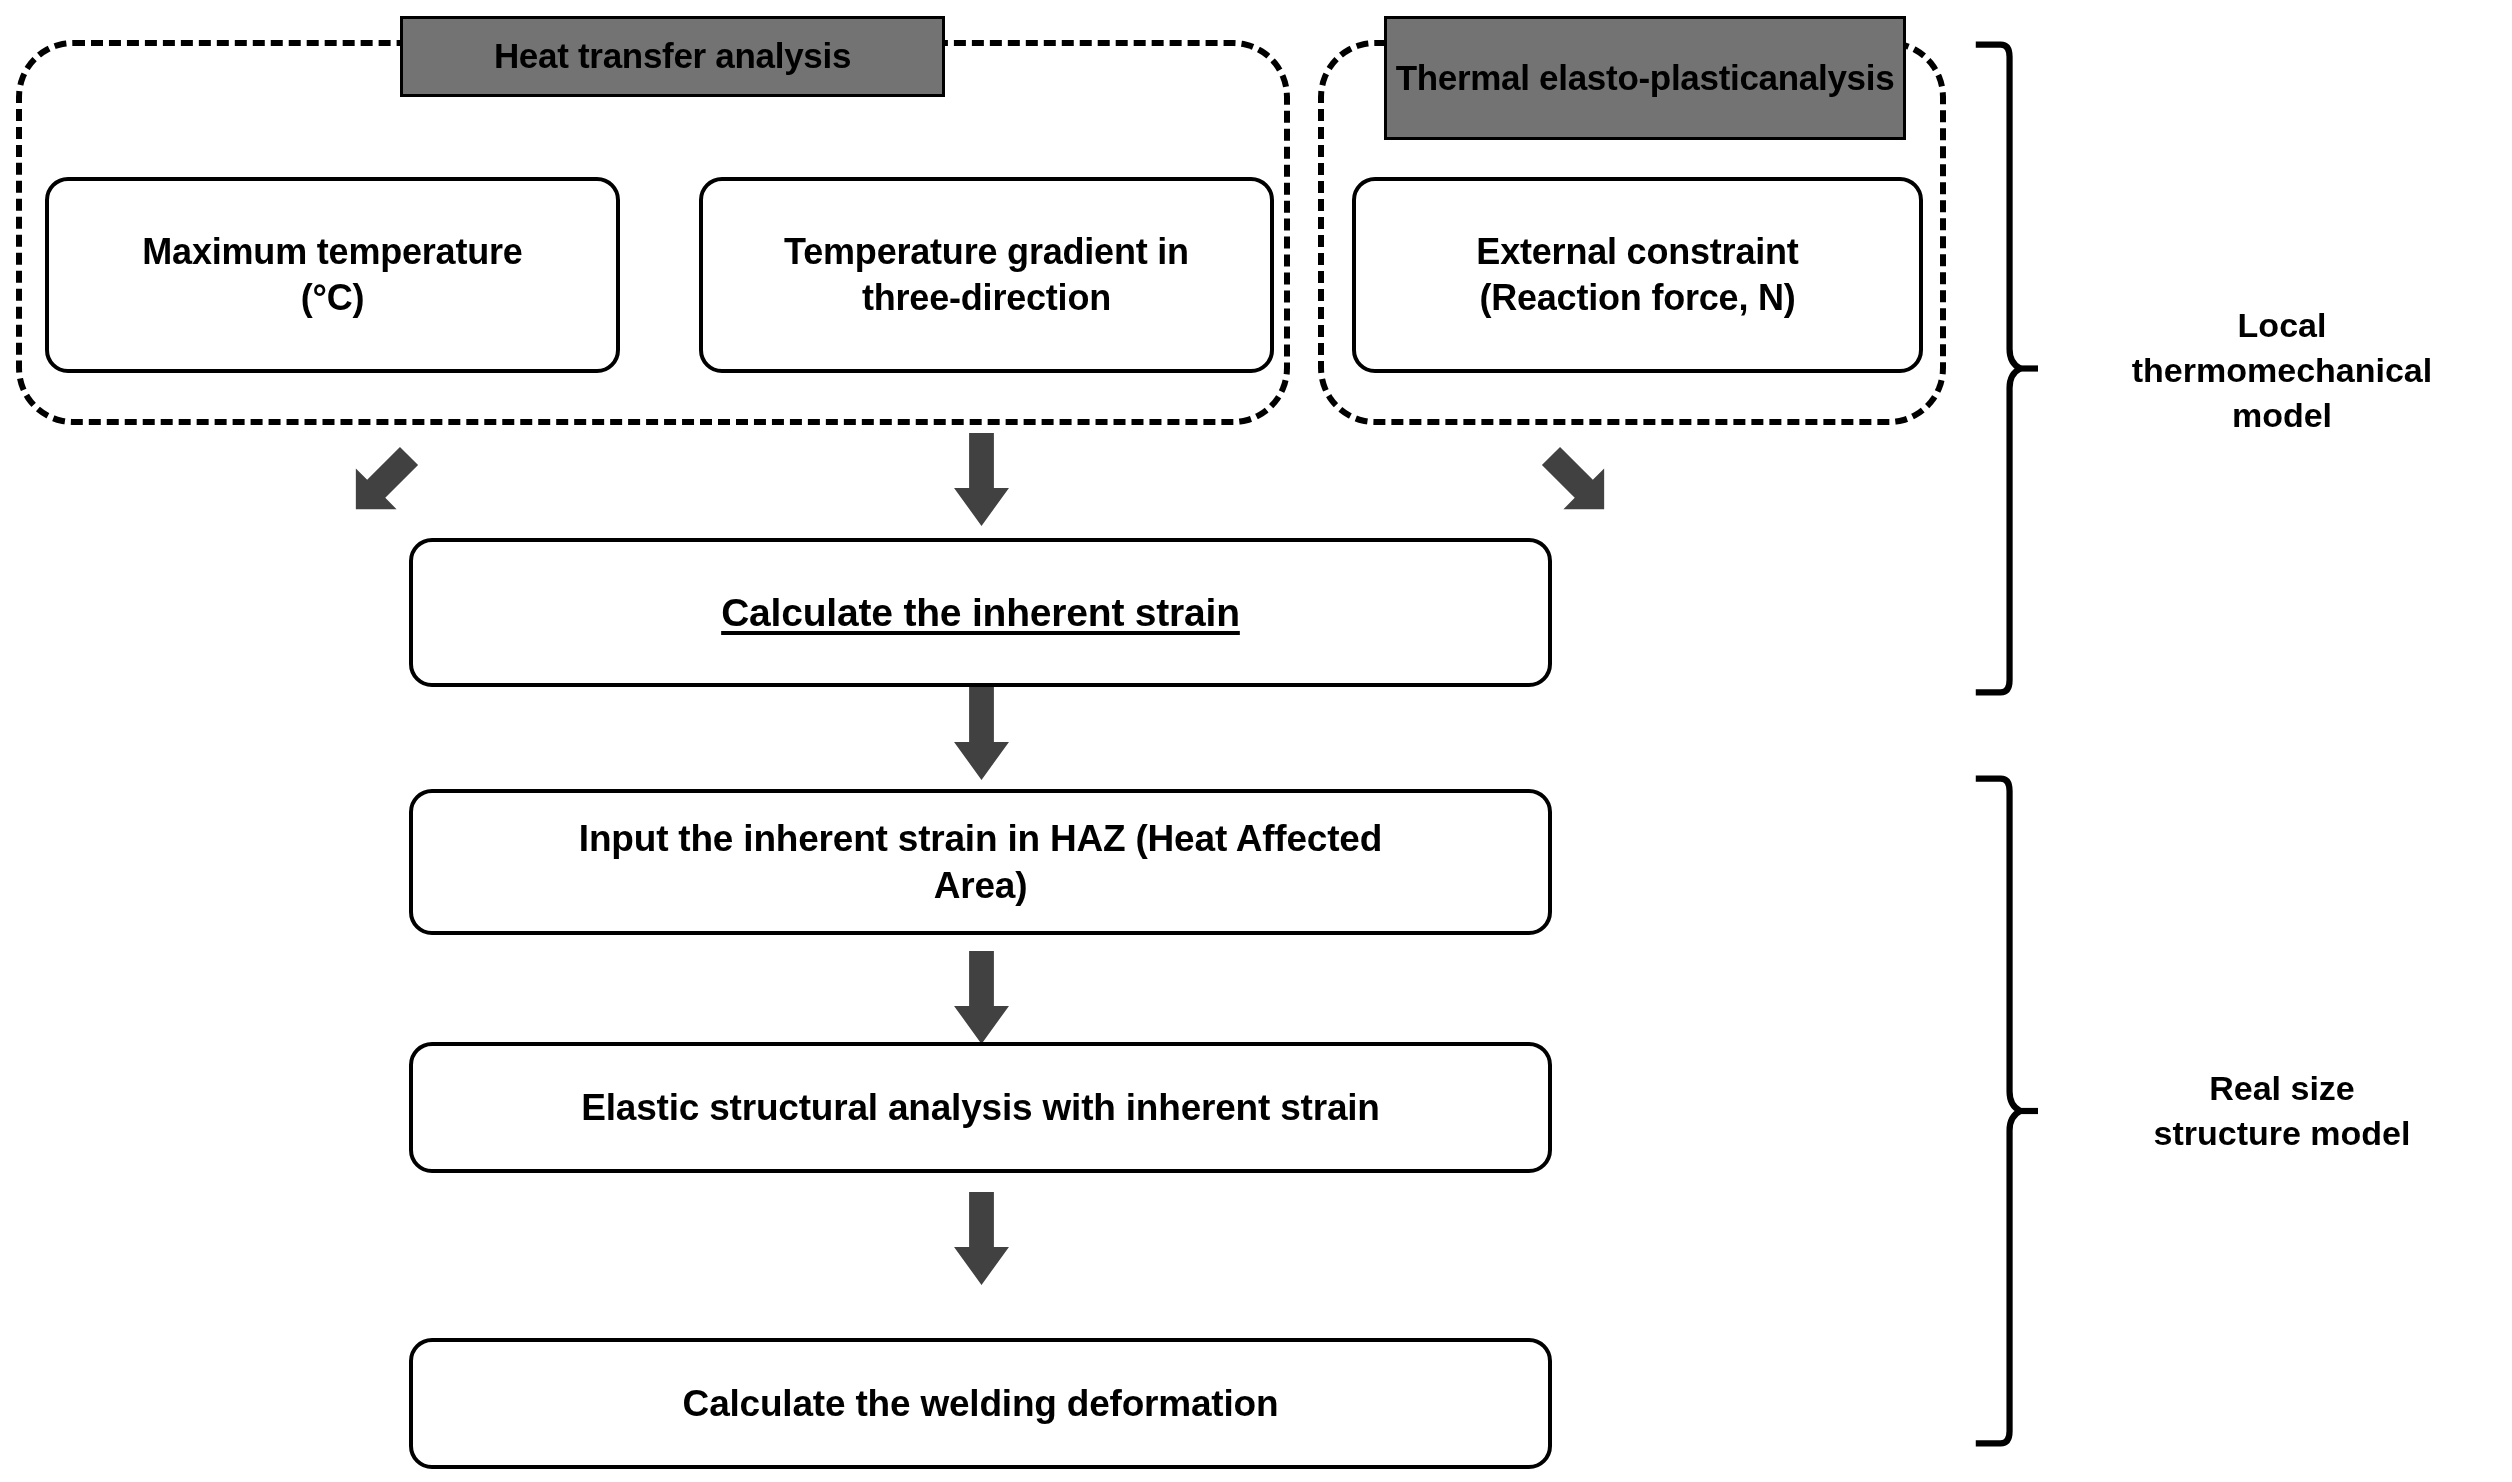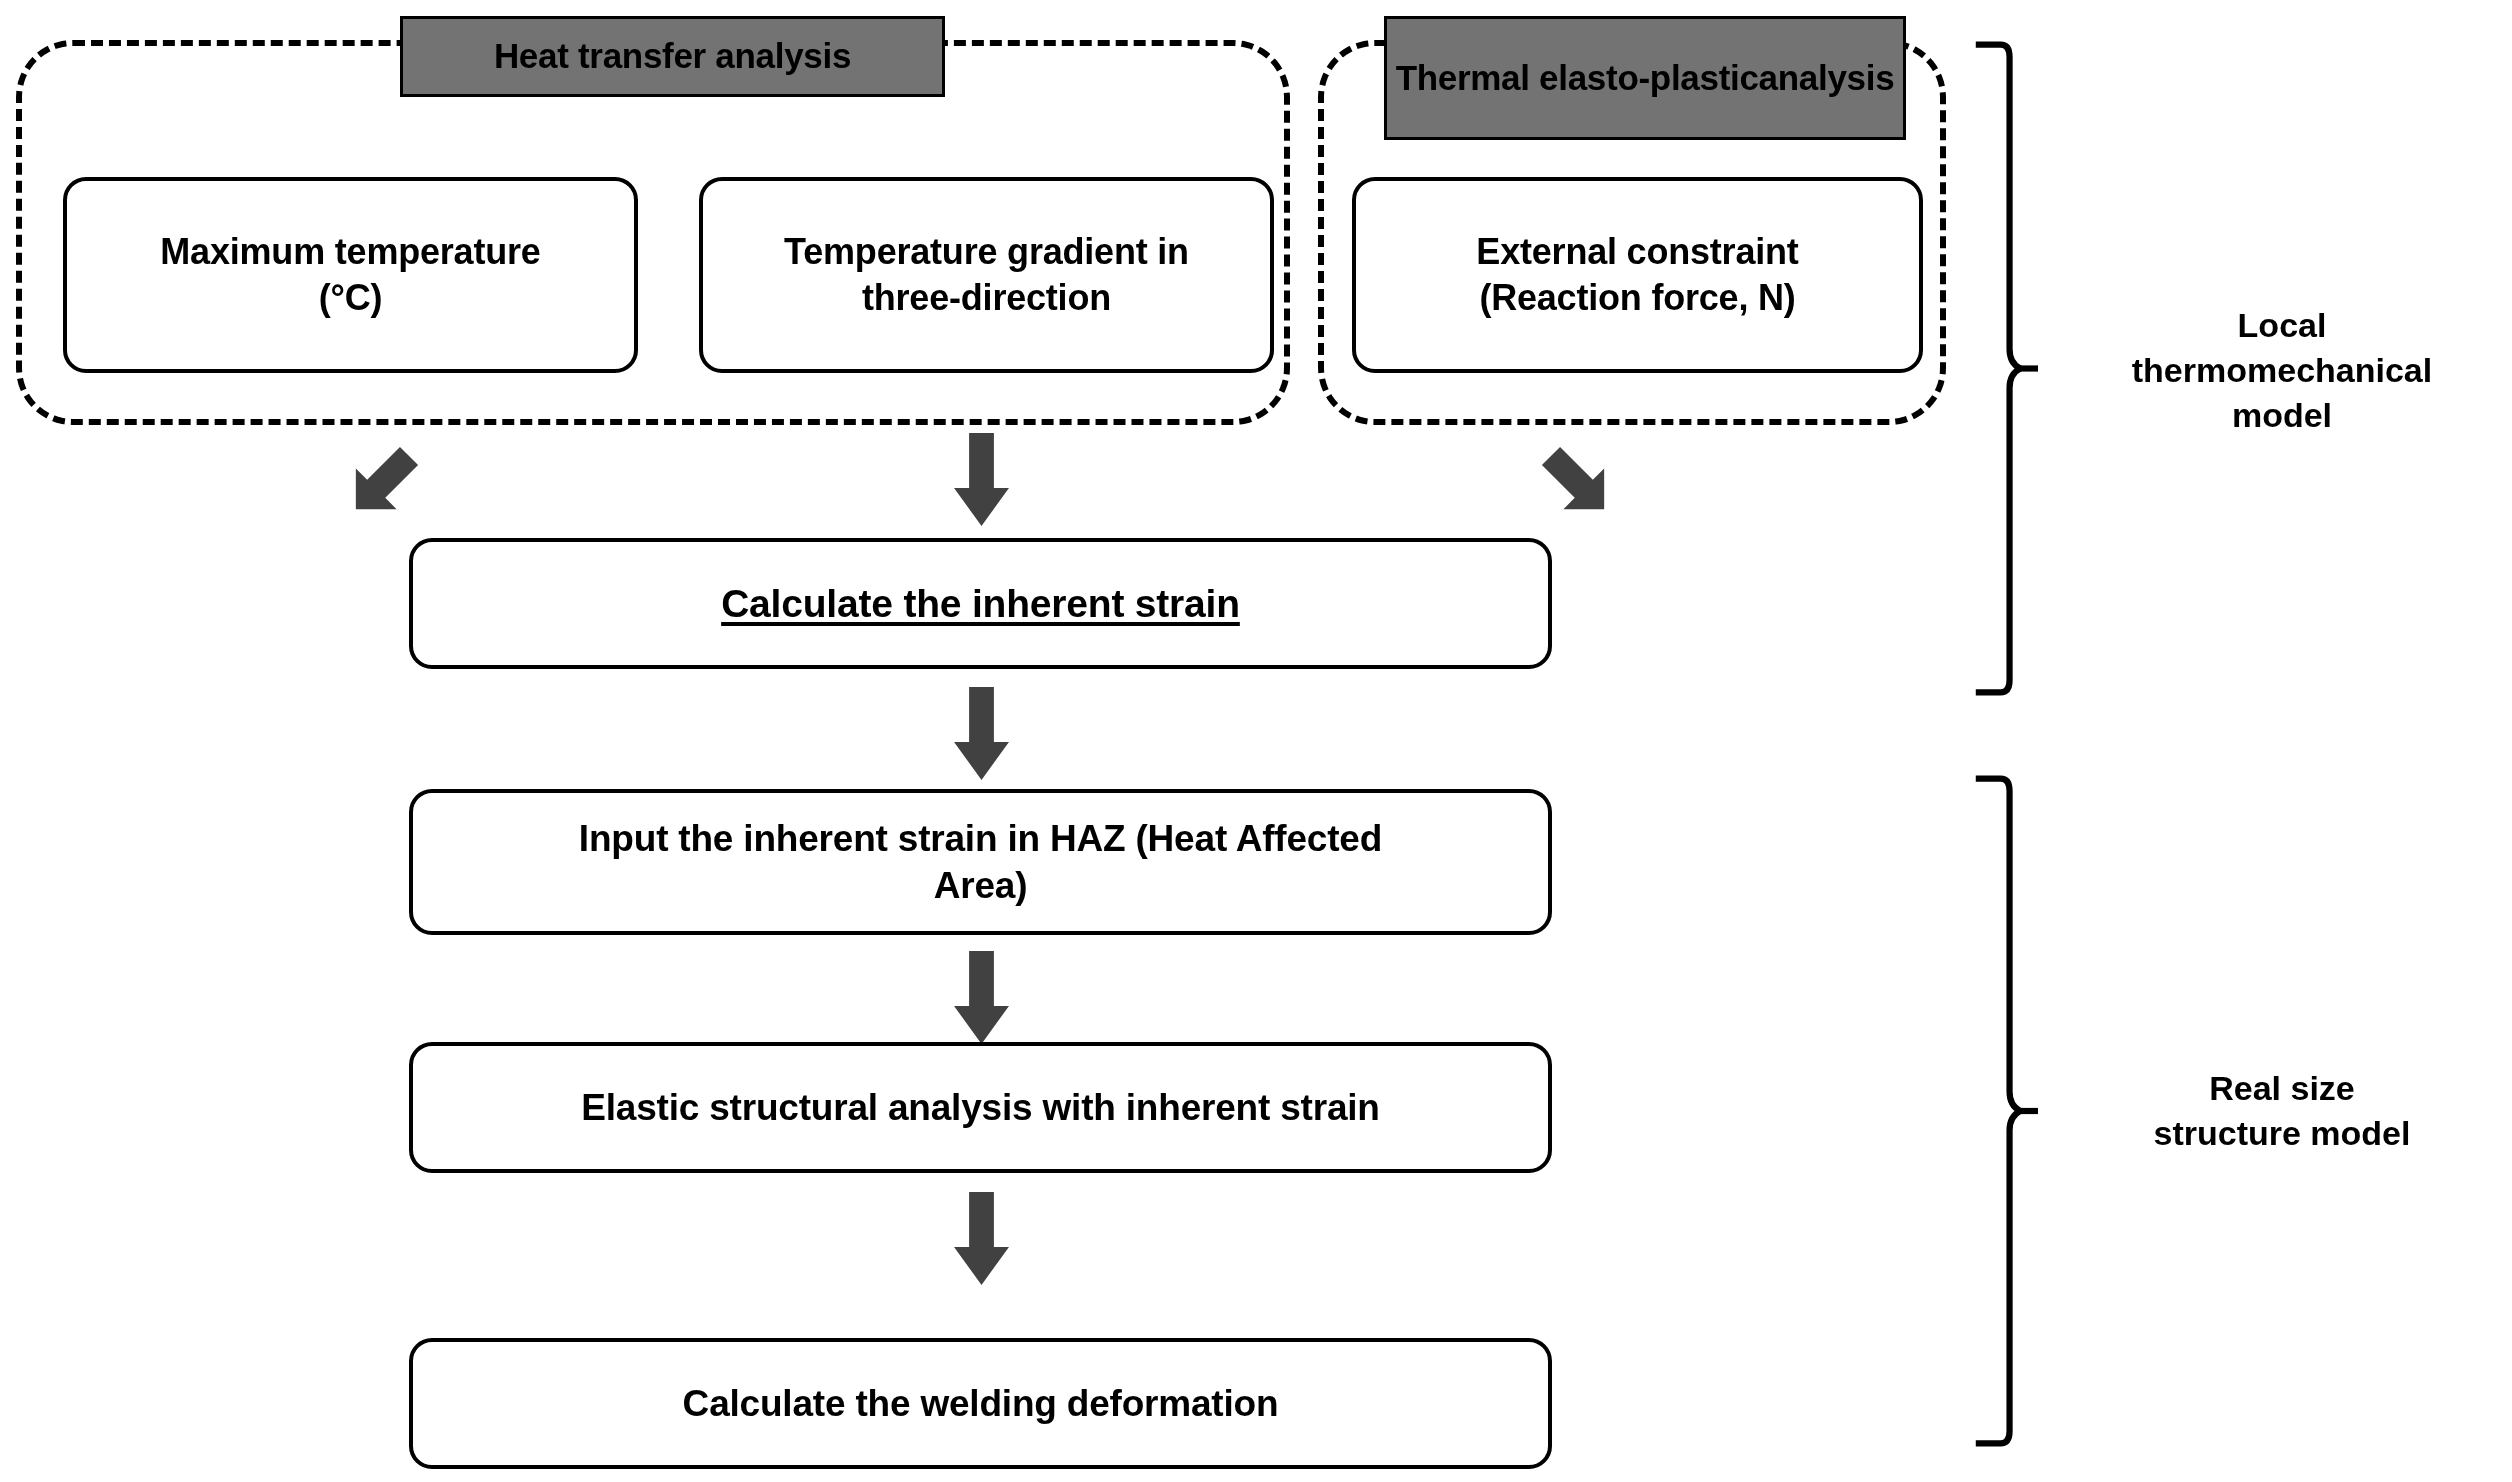--- a/index.html
+++ b/index.html
@@ -90,21 +90,21 @@
 
   <div class="gray-header" style="left:400px; top:16px; width:545px; height:81px; font-size:35px;">
     <span>Heat transfer analysis</span>
   </div>
 
   <div class="gray-header" style="left:1384px; top:16px; width:522px; height:124px; font-size:35px; flex-direction:row;">
     <span>Thermal elasto-plastic</span>
     <span>analysis</span>
   </div>
 
-  <div class="rbox" style="left:63px; top:177px; width:575px; height:196px; font-size:36px;">
+  <div class="rbox" style="left:45px; top:177px; width:575px; height:196px; font-size:36px;">
     <span class="txt">
       <span>Maximum temperature</span><br>
       <span>(°C)</span>
     </span>
   </div>
 
   <div class="rbox" style="left:1352px; top:177px; width:571px; height:196px; font-size:36px;">
     <span class="txt">
       <span>External constraint</span><br>
       <span>(Reaction force, N)</span>
@@ -133,21 +133,21 @@
   </div>
 
   <div class="arrow" style="left:1537px; top:442px; width:80px; height:80px;">
     <svg width="80" height="80" viewBox="0 0 100 100">
       <g transform="rotate(-45 50 50)">
         <path d="M 34 4 L 66 4 L 66 62 L 86 62 L 50 98 L 14 62 L 34 62 Z" fill="#414141"></path>
       </g>
     </svg>
   </div>
 
-  <div class="rbox underlined" style="left:409px; top:538px; width:1143px; height:131px; font-size:39px;">
+  <div class="rbox underlined" style="left:409px; top:538px; width:1143px; height:149px; font-size:39px;">
     <span class="txt">
       <span>Calculate the inherent strain</span>
     </span>
   </div>
 
   <div class="arrow" style="left:954px; top:687px; width:55px; height:93px;">
     <svg width="55" height="93" viewBox="0 0 62 105">
       <path d="M 17 0 L 45 0 L 45 62 L 62 62 L 31 105 L 0 62 L 17 62 Z" fill="#414141"></path>
     </svg>
   </div>

